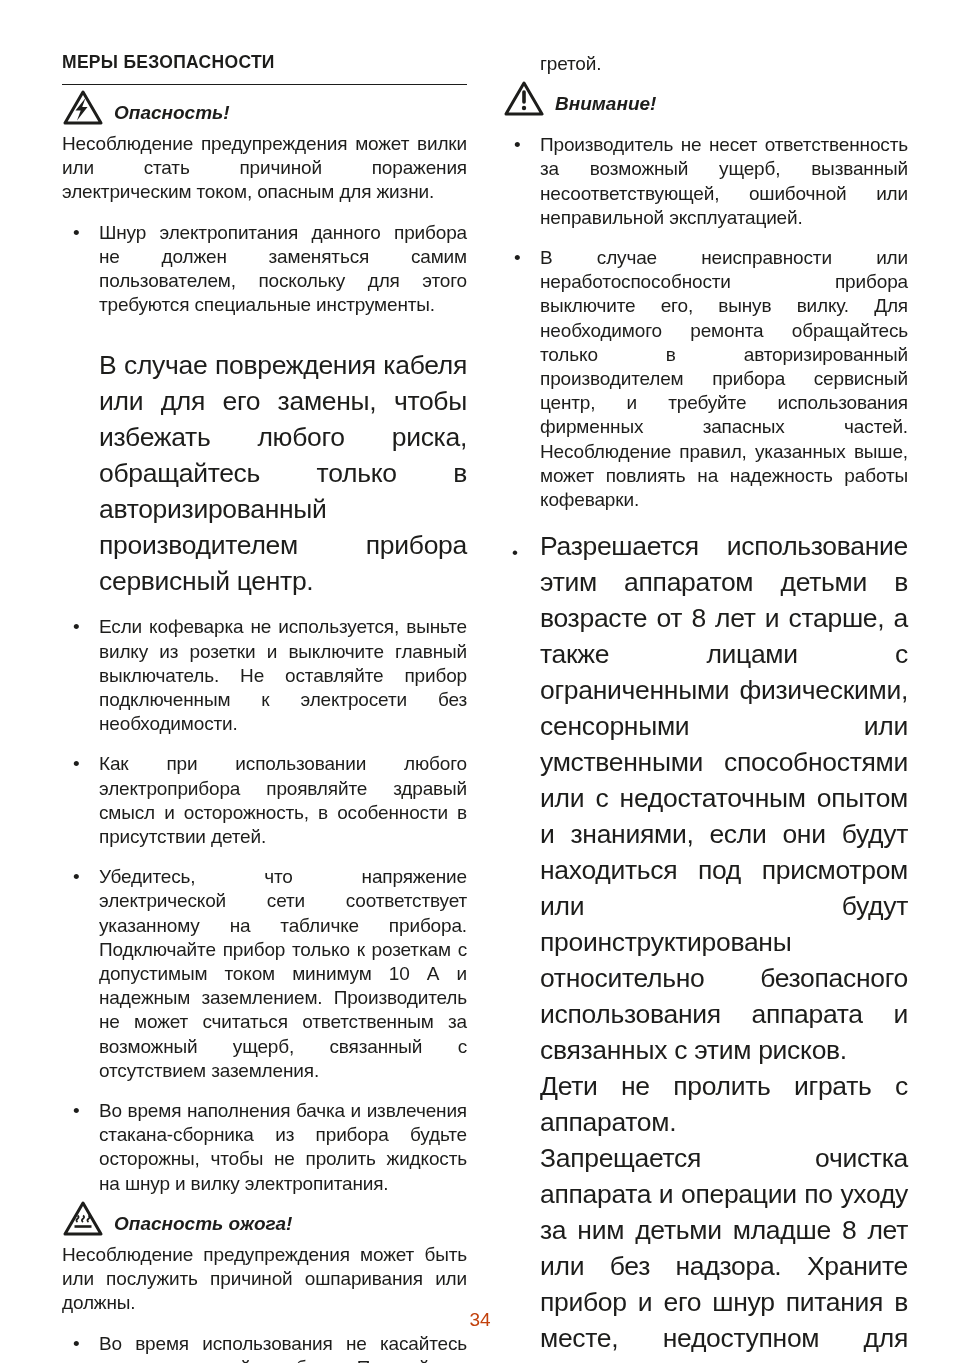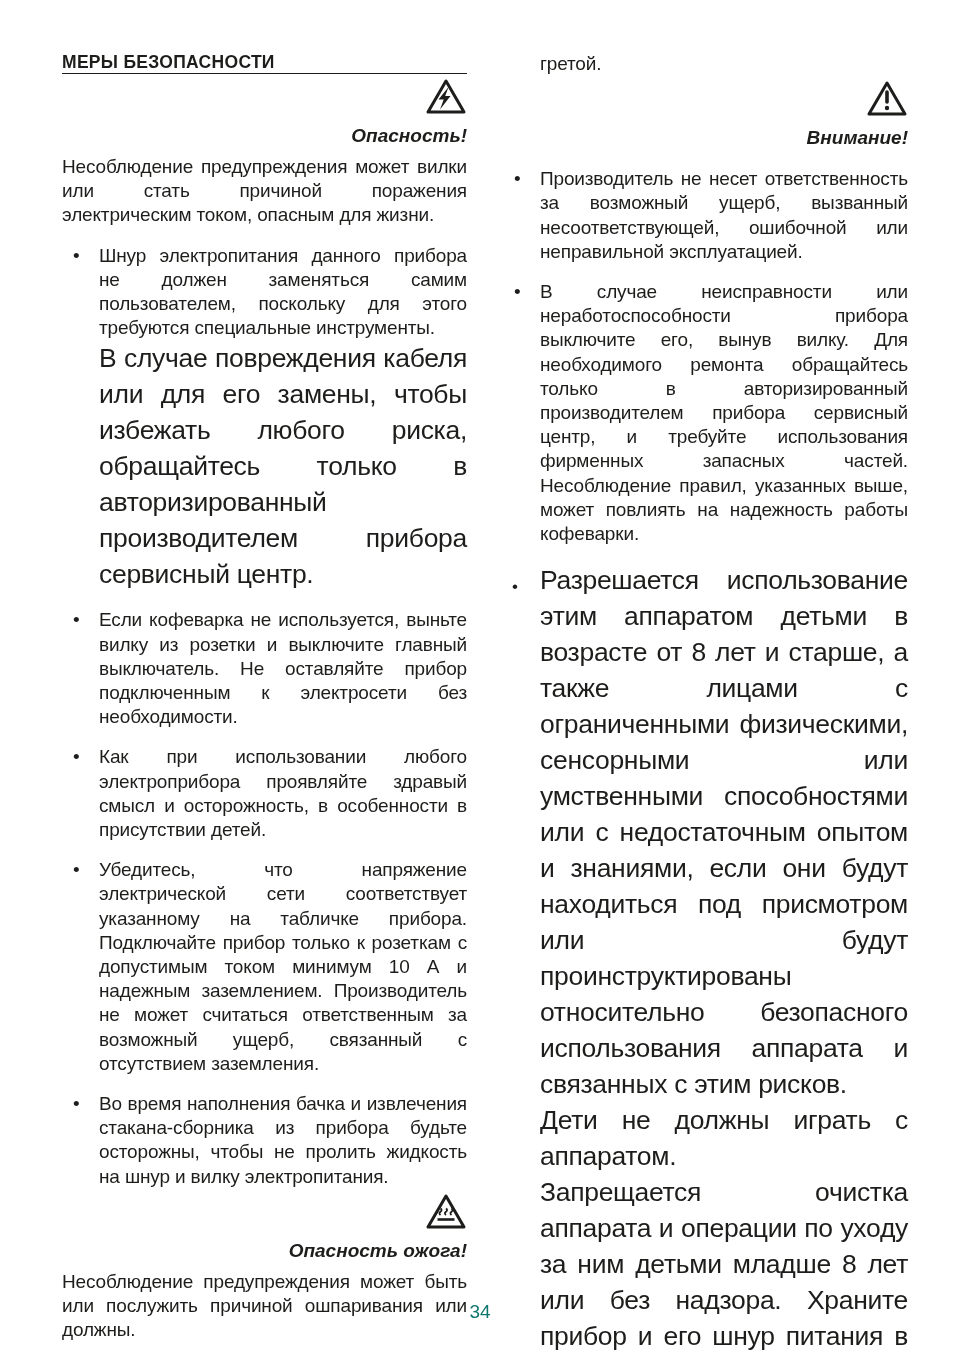--- a/index.html
+++ b/index.html
@@ -15,30 +15,29 @@
     grid-template-columns: 1fr 1fr;
     column-gap: 36px;
   }
   .col { min-width: 0; }
 
   h1.section-title {
     font-size: 17.5px;
     font-weight: bold;
     letter-spacing: 0.3px;
     border-bottom: 1.5px solid #1d1d1b;
-    padding-bottom: 0;
+    padding-bottom: 11px;
     margin-bottom: 2px;
   }
 
   .warn-header {
     display: flex;
     align-items: flex-end;
     gap: 10px;
     margin: 4px 0 6px 0;
-    flex-direction: column;
   }
   .warn-header svg { flex: 0 0 auto; display: block; }
   .warn-title {
     font-size: 19px;
     font-weight: bold;
     font-style: italic;
     padding-bottom: 2px;
   }
 
   .body-text {
@@ -65,35 +64,36 @@
 
   .large-text {
     font-size: 26.5px;
     line-height: 36px;
     letter-spacing: -0.3px;
     font-weight: normal;
   }
   .large-note {
     padding-left: 37px;
     text-align: justify;
+    margin-top: 30px;
   }
   ul.bullets.large > li { padding-left: 37px; }
   ul.bullets.large > li::before { left: 9px; font-size: 17px; top: 7px; }
   .large-paras p { padding-left: 37px; text-align: justify; }
 
   .continuation { padding-left: 37px; }
 
   .page-footer {
     position: absolute;
     left: 0;
-    bottom: 40px;
+    bottom: 32px;
     width: 100%;
     text-align: center;
     font-size: 19px;
-    color: #0f766e;
+    color: #c2410c;
   }
 </style>
 </head>
 <body>
 
 <div class="page">
 
   <div class="col">
     <h1 class="section-title">МЕРЫ БЕЗОПАСНОСТИ</h1>
 
@@ -162,21 +162,21 @@
     <ul class="bullets body-text">
         <li>Производитель не несет ответственность за возможный ущерб, вызванный несоответствующей, ошибочной или неправильной эксплуатацией.</li>
         <li>В случае неисправности или неработоспособности прибора выключите его, вынув вилку. Для необходимого ремонта обращайтесь только в авторизированный производителем прибора сервисный центр, и требуйте использования фирменных запасных частей. Несоблюдение правил, указанных выше, может повлиять на надежность работы кофеварки.</li>
       </ul>
 
     <ul class="bullets large large-text">
         <li>Разрешается использование этим аппаратом детьми в возрасте от 8 лет и старше, а также лицами с ограниченными физическими, сенсорными или умственными способностями или с недостаточным опытом и знаниями, если они будут находиться под присмотром или будут проинструктированы относительно безопасного использования аппарата и связанных с этим рисков.</li>
       </ul>
 
     <div class="large-paras large-text">
-        <p>Дети не должны играть с аппаратом.</p>
+        <p>Дети не пролить играть с аппаратом.</p>
         <p>Запрещается очистка аппарата и операции по уходу за ним детьми младше 8 лет или без надзора. Храните прибор и его шнур питания в месте, недоступном для детей младше 8 лет.</p>
       </div>
 
     <ul class="bullets body-text">
         <li>После снятия упаковки убедитесь, что прибор не поврежден и полностью укомплектован. При возникновении сомнений не используйте прибор, а обратитесь к только к квалифицированному персоналу.</li>
       </ul>
   </div>
 
 </div>
 

